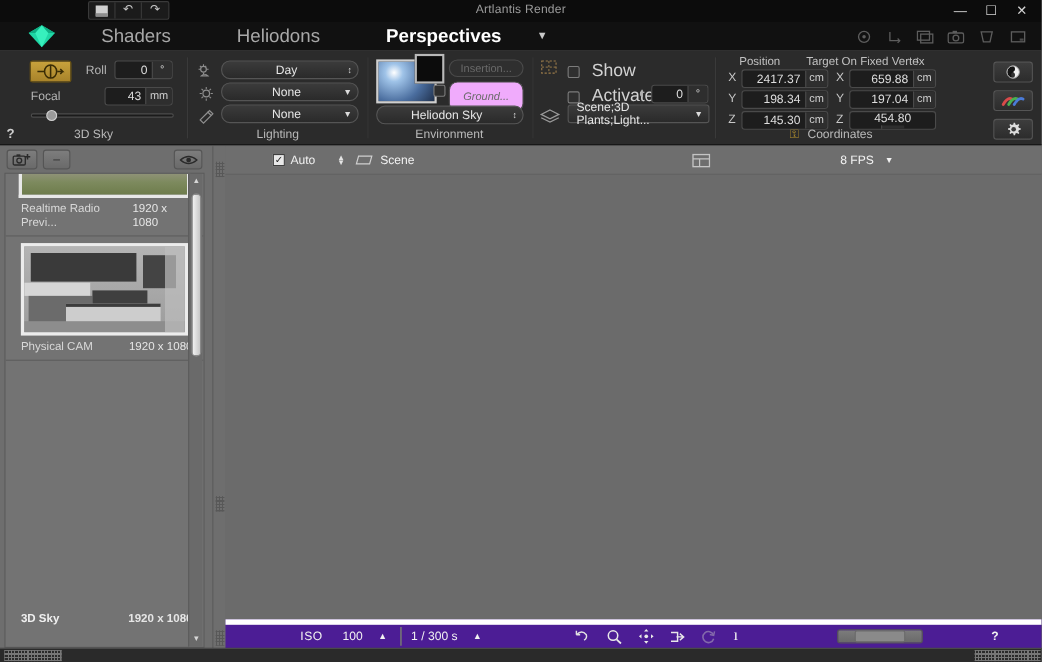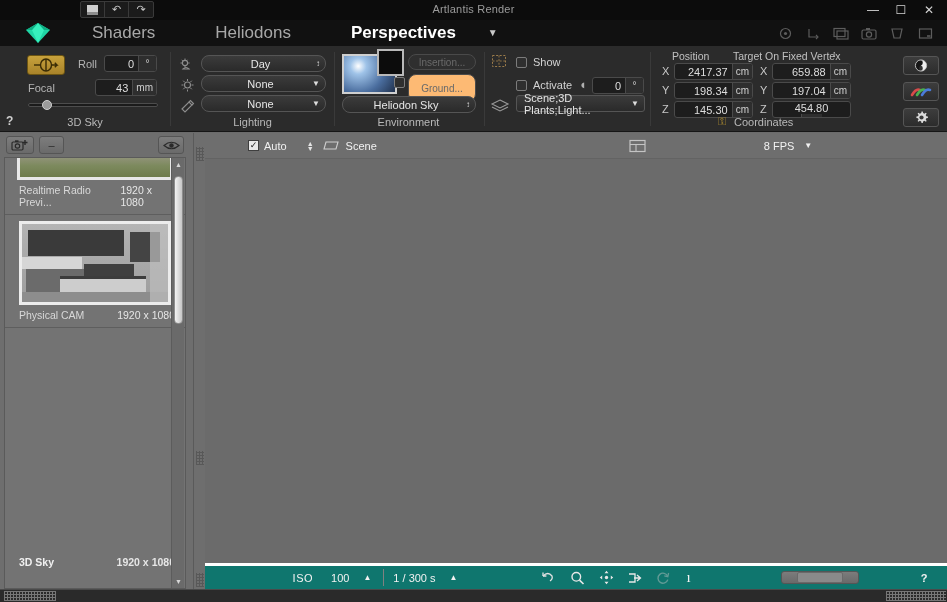--- a/index.html
+++ b/index.html
@@ -125,22 +125,22 @@
   .slider-track {
     position: relative; height: 4px; background: #1b1b1b;
     border: 1px solid #4d4d4d; border-radius: 2px;
   }
   .slider-knob {
     position: absolute; top: -4px; width: 10px; height: 10px;
     border-radius: 50%; background: #9b9b9b; border: 1px solid #d0d0d0;
   }
 
   .chk {
-    display: inline-flex; align-items: center; gap: 6px;
-    color: #d2d2d2; font-size: 11px;
+    display: inline-flex; align-items: center; gap: 11px;
+    color: #d2d2d2; font-size: 16px;
   }
   .chkbox {
     width: 11px; height: 11px; background: #2f2f2f;
     border: 1px solid #7c7c7c; border-radius: 2px;
   }
 
   .iconbtn {
     display: flex; align-items: center; justify-content: center;
     background-image: linear-gradient(#3d3d3d, #2c2c2c);
     border: 1px solid #555; border-radius: 3px;
@@ -219,23 +219,22 @@
   .vp-top {
     position: absolute; left: 0; top: 0; width: 742px; height: 25px;
     background: #6e6e6e; display: flex; align-items: center;
   }
   .vp-canvas {
     position: absolute; left: 0; top: 25px; width: 742px; height: 406px;
     background: #6b6b6b; border-top: 1px solid #636363;
   }
   .vp-bottom {
     position: absolute; left: 0; bottom: 0; width: 742px; height: 26px;
-    background: #0f766e; display: flex; align-items: center;
-    border-top: 3px solid #ffffff;
-    justify-content: center;
+    background: #4c1d95; display: flex; align-items: center;
+    border-top: 5px solid #ffffff;
   }
   .vp-chk {
     display: inline-flex; align-items: center; gap: 5px;
     color: #f0f0f0; font-size: 11px;
   }
   .vp-chkbox {
     width: 11px; height: 11px; background: #e9e9e9;
     border: 1px solid #3f3f3f; color: #1a1a1a; font-size: 9px;
     display: flex; align-items: center; justify-content: center;
     line-height: 1;
@@ -430,21 +429,21 @@
 
   <div class="tb-sep" style="left:334px;"></div>
 
   <div class="tb-group" style="left:335px;width:147px;">
     <div style="position:absolute;left:7px;top:8px;width:55px;height:40px;border:2px solid #cfcfcf;background:radial-gradient(circle at 28% 28%, #ffffff 0%, #9fc3e8 18%, #4a6d9e 60%, #20314d 100%);"></div>
     <div style="position:absolute;left:42px;top:3px;width:27px;height:27px;background:#0c0c0c;border:2px solid #b9b9b9;"></div>
 
     <div style="position:absolute;left:73px;top:8px;width:68px;height:16px;background:#2f2f2f;border:1px solid #4a4a4a;border-radius:8px;display:flex;align-items:center;justify-content:center;color:#6a6a6a;font-size:10px;">Insertion...</div>
 
     <div style="position:absolute;left:59px;top:31px;width:11px;height:11px;background:#2f2f2f;border:1px solid #7c7c7c;border-radius:2px;"></div>
-    <div style="position:absolute;left:73px;top:28px;width:68px;height:28px;background:#fdba74;border:1px solid #4a4a4a;border-radius:8px;display:flex;align-items:center;justify-content:center;color:#6a6a6a;font-size:10px;">Ground...</div>
+    <div style="position:absolute;left:73px;top:28px;width:68px;height:28px;background:#f0abfc;border:1px solid #4a4a4a;border-radius:8px;display:flex;align-items:center;justify-content:center;color:#6a6a6a;font-size:10px;font-style:italic;">Ground...</div>
 
     <div class="combo" style="position:absolute;left:7px;top:50px;width:134px;">
       <span class="ctext">Heliodon Sky</span>
       <span class="carr updown">↕</span>
     </div>
 
     <div class="grp-label">Environment</div>
   </div>
 
   <div class="tb-sep" style="left:484px;"></div>

